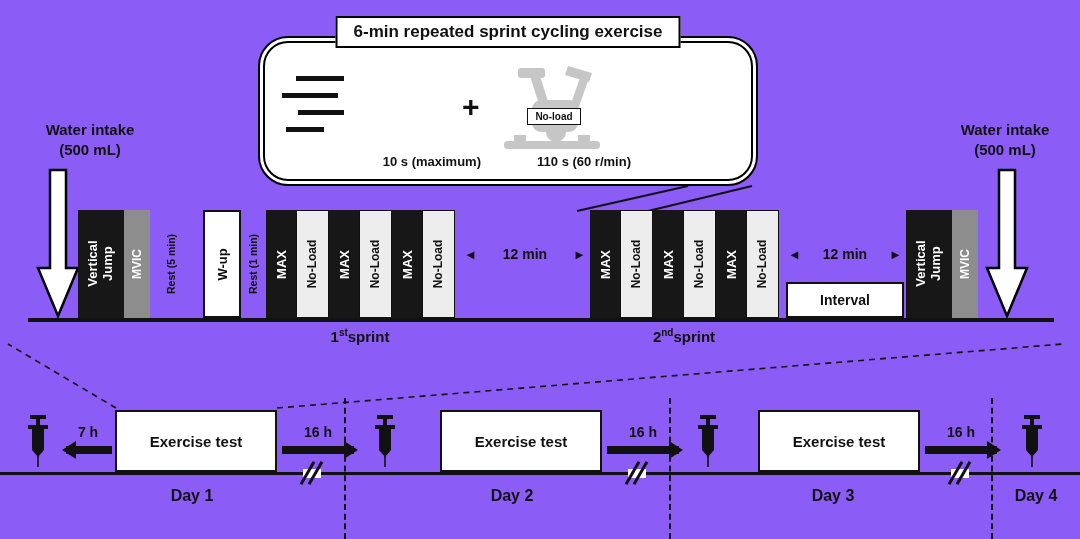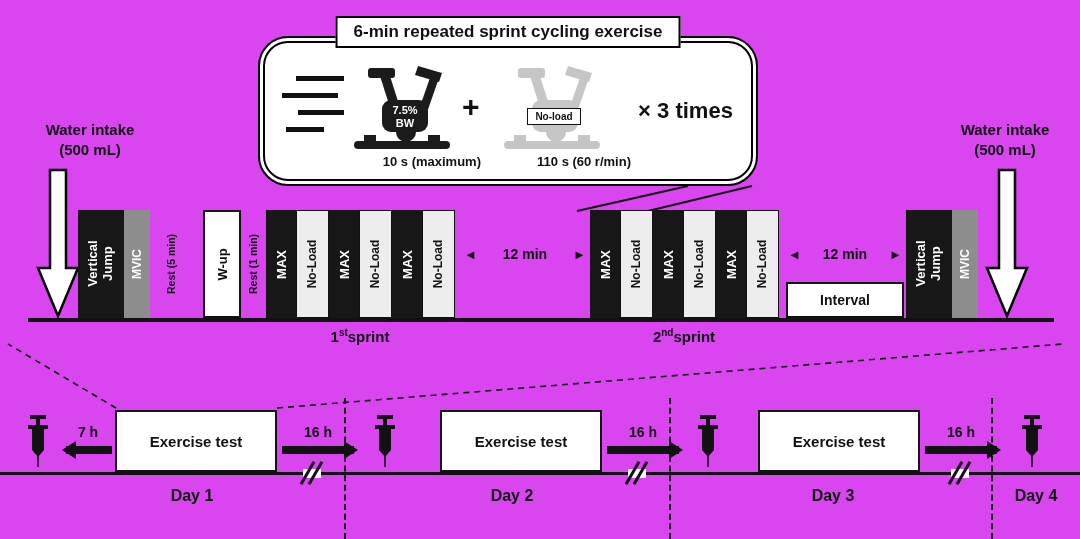--- a/index.html
+++ b/index.html
@@ -1,17 +1,17 @@
 <!DOCTYPE html>
 <html><head>
 <meta charset="utf-8">
 <style>
   * { margin:0; padding:0; box-sizing:border-box; }
   body { background:#fff; }
-  .canvas { position:relative; width:1080px; height:539px; background:#d946ef;
+  .canvas { position:relative; width:1080px; height:539px; background:#8b5cf6;
             font-family:"Liberation Sans","DejaVu Sans",sans-serif; color:#111; overflow:hidden; }
   .abs { position:absolute; }
   svg.overlay { position:absolute; left:0; top:0; width:1080px; height:539px; pointer-events:none; }
 
   
   .balloon { position:absolute; left:258px; top:36px; width:500px; height:150px;
              border:2.5px solid #000; border-radius:30px; background:#fff; }
   .balloon::before { content:""; position:absolute; inset:3px; border:2px solid #000; border-radius:25px; }
   .callout-title { position:absolute; left:50%; top:-22px; transform:translateX(-50%);
                    background:#fff; border:2.5px solid #000; padding:4px 16px;
@@ -78,55 +78,40 @@
   <div class="balloon">
     <div class="callout-title">6-min repeated sprint cycling exercise</div>
 
     <div class="motion abs" style="left:22px; top:38px; width:70px; height:62px;">
       <i style="left:14px; top:0;    width:48px;"></i>
       <i style="left:0;    top:17px; width:56px;"></i>
       <i style="left:16px; top:34px; width:46px;"></i>
       <i style="left:4px;  top:51px; width:38px;"></i>
     </div>
 
-    <div class="bike bk-dark" style="left:88px; top:24px;">
-      <svg width="110" height="90" viewBox="0 0 110 90">
-        <rect x="6" y="79" width="96" height="8" rx="4" class="bk"></rect>
-        <rect x="16" y="73" width="12" height="7" class="bk"></rect>
-        <rect x="80" y="73" width="12" height="7" class="bk"></rect>
-        <path d="M32 14 L46 58 L55 55 L41 11 Z" class="bk"></path>
-        <rect x="20" y="6" width="27" height="10" rx="3" class="bk"></rect>
-        <path d="M84 10 L68 56 L76 59 L92 13 Z" class="bk"></path>
-        <path d="M70 4 L94 11 L91 20 L67 13 Z" class="bk"></path>
-        <circle cx="58" cy="70" r="10" class="bk"></circle>
-        <rect x="34" y="38" width="46" height="32" rx="9" class="bk"></rect>
-      </svg>
-      <div class="bike-label dark">7.5% BW</div>
-    </div>
     <div class="caption" style="left:66px; top:116px; width:155px;">10 s (maximum)</div>
 
     <div class="plus" style="left:202px; top:52px;">+</div>
 
     <div class="bike bk-light" style="left:238px; top:24px;">
       <svg width="110" height="90" viewBox="0 0 110 90">
         <rect x="6" y="79" width="96" height="8" rx="4" class="bk"></rect>
         <rect x="16" y="73" width="12" height="7" class="bk"></rect>
         <rect x="80" y="73" width="12" height="7" class="bk"></rect>
         <path d="M32 14 L46 58 L55 55 L41 11 Z" class="bk"></path>
         <rect x="20" y="6" width="27" height="10" rx="3" class="bk"></rect>
         <path d="M84 10 L68 56 L76 59 L92 13 Z" class="bk"></path>
         <path d="M70 4 L94 11 L91 20 L67 13 Z" class="bk"></path>
         <circle cx="58" cy="70" r="10" class="bk"></circle>
         <rect x="34" y="38" width="46" height="32" rx="9" class="bk"></rect>
       </svg>
       <div class="bike-label light">No-load</div>
     </div>
     <div class="caption" style="left:216px; top:116px; width:155px;">110 s (60 r/min)</div>
 
-    <div class="repeat" style="left:358px; top:60px; width:135px;">× 3 times</div>
   </div>
 
   <div class="wlabel" style="left:10px; top:120px;">
     <div>Water intake</div>
     <div>(500 mL)</div>
   </div>
   <svg class="abs" style="left:36px; top:168px;" width="44" height="151" viewBox="0 0 44 151">
     <path d="M14 2 H30 V100 H42 L22 148 L2 100 H14 Z" fill="#fff" stroke="#000" stroke-width="2.5"></path>
   </svg>
 

